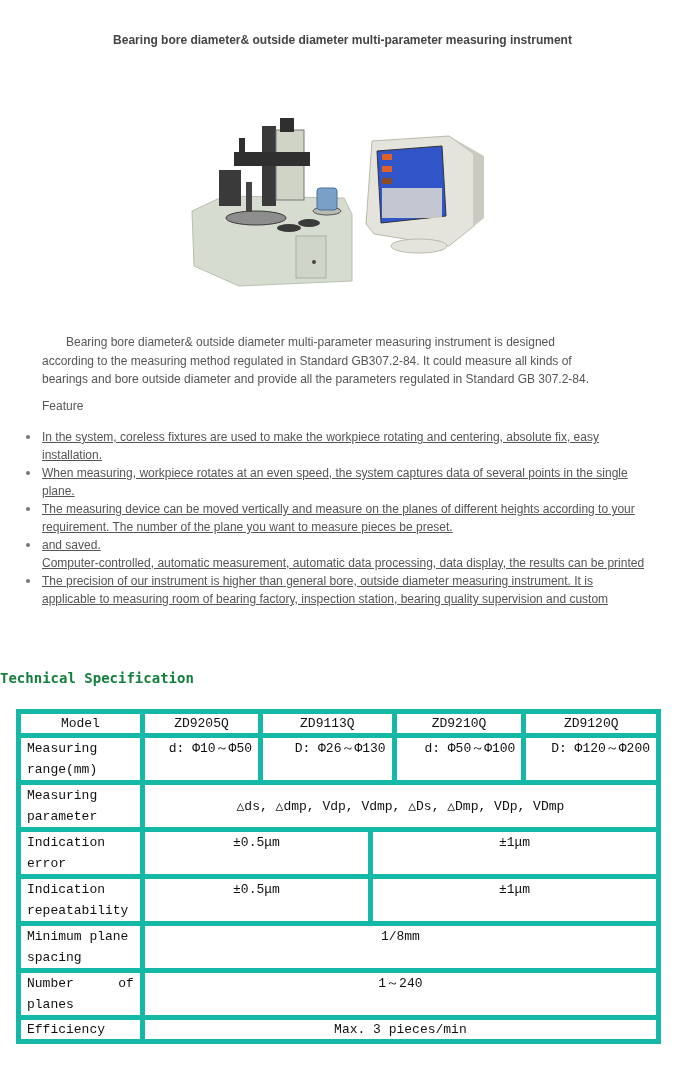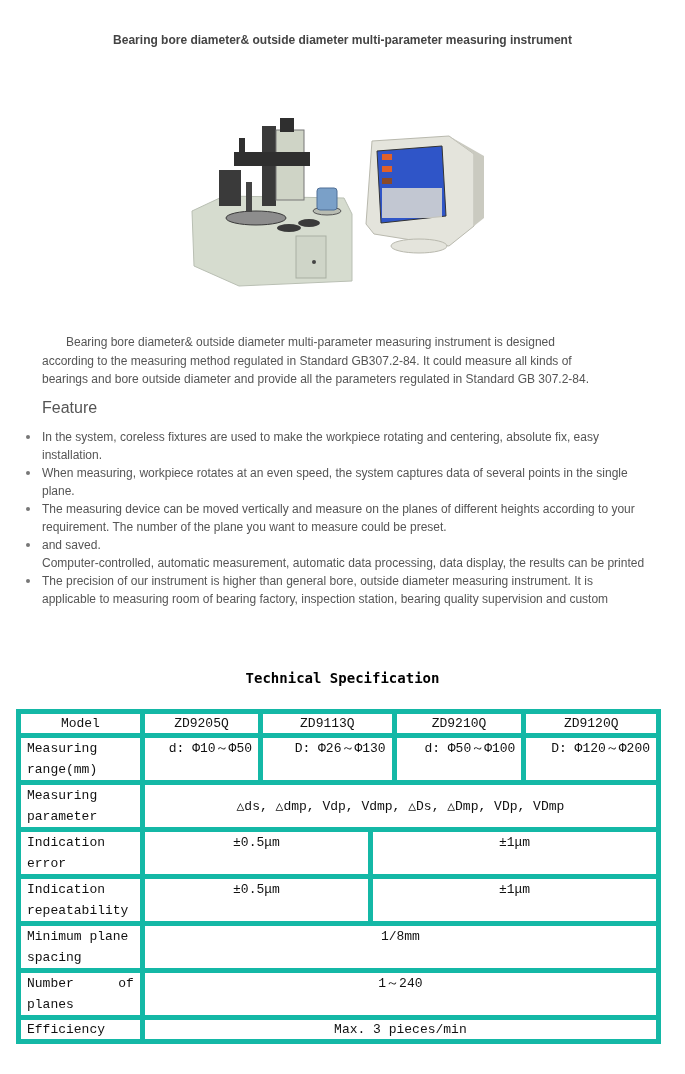--- a/index.html
+++ b/index.html
@@ -1,25 +1,25 @@
 <!DOCTYPE html>
 <html><head>
 <meta charset="utf-8">
 <style>
   html, body { margin: 0; padding: 0; background: #ffffff; }
   body { width: 685px; height: 1074px; position: relative; overflow: hidden; font-family: "Liberation Sans", sans-serif; color: #555555; }
   .title { position: absolute; top: 33px; left: 0; width: 685px; text-align: center; font-size: 12px; font-weight: bold; color: #444444; }
   .product-image { position: absolute; left: 184px; top: 96px; width: 310px; height: 196px; }
   .intro { position: absolute; left: 42px; top: 333px; width: 600px; font-size: 12px; line-height: 18.5px; color: #555; }
   .intro .indent { display: inline-block; width: 24px; }
-  .feature-label { position: absolute; left: 42px; top: 399px; font-size: 16px; color: #555; }
+  .feature-label { position: absolute; left: 42px; top: 399px; font-size: 12px; color: #555; }
   .feature-list { position: absolute; left: 24px; top: 428px; width: 640px; margin: 0; padding: 0; list-style: none; font-size: 12px; line-height: 18px; color: #555; }
-  .feature-list li { position: relative; padding-left: 18px; }
+  .feature-list li { position: relative; padding-left: 18px; text-decoration: underline; }
   .feature-list li .bullet { position: absolute; left: 2px; top: 7px; width: 4px; height: 4px; border-radius: 50%; background: #777; }
-  .spec-title { position: absolute; top: 670px; left: 0; width: 685px; text-align: center; font-family: "DejaVu Sans Mono", "Liberation Mono", monospace; font-size: 14px; font-weight: bold; color: #000000; letter-spacing: 0px; }
+  .spec-title { position: absolute; top: 670px; left: 0; width: 685px; font-family: "DejaVu Sans Mono", "Liberation Mono", monospace; font-size: 14px; font-weight: bold; color: #15803d; letter-spacing: 0px; }
   table.spec { position: absolute; left: 16px; top: 709px; width: 645px; border-collapse: collapse; font-family: "Liberation Mono", "DejaVu Sans Mono", monospace; font-size: 13px; color: #111; }
   table.spec td { border: 5px solid #14b8a6; padding: 0 6px; line-height: 21px; vertical-align: top; }
   table.spec td.label { text-align: left; width: 107px; }
   table.spec td.center { text-align: center; }
   table.spec td.left { text-align: right; }
   table.spec tr.one td { line-height: 19px; }
   .justify-label { display: flex; justify-content: space-between; gap: 40px; }
 </style>
 </head>
 <body>
@@ -73,21 +73,21 @@
     <div>installation.</div>
   </li>
   <li>
     <span class="bullet"></span>
     <div>When measuring, workpiece rotates at an even speed, the system captures data of several points in the single</div>
     <div>plane.</div>
   </li>
   <li>
     <span class="bullet"></span>
     <div>The measuring device can be moved vertically and measure on the planes of different heights according to your</div>
-    <div>requirement. The number of the plane you want to measure could be preset.</div>
+    <div>requirement. The number of the plane you want to measure pieces be preset.</div>
   </li>
   <li>
     <span class="bullet"></span>
     <div>and saved.</div>
     <div>Computer-controlled, automatic measurement, automatic data processing, data display, the results can be printed</div>
   </li>
   <li>
     <span class="bullet"></span>
     <div>The precision of our instrument is higher than general bore, outside diameter measuring instrument. It is</div>
     <div>applicable to measuring room of bearing factory, inspection station, bearing quality supervision and custom</div>

